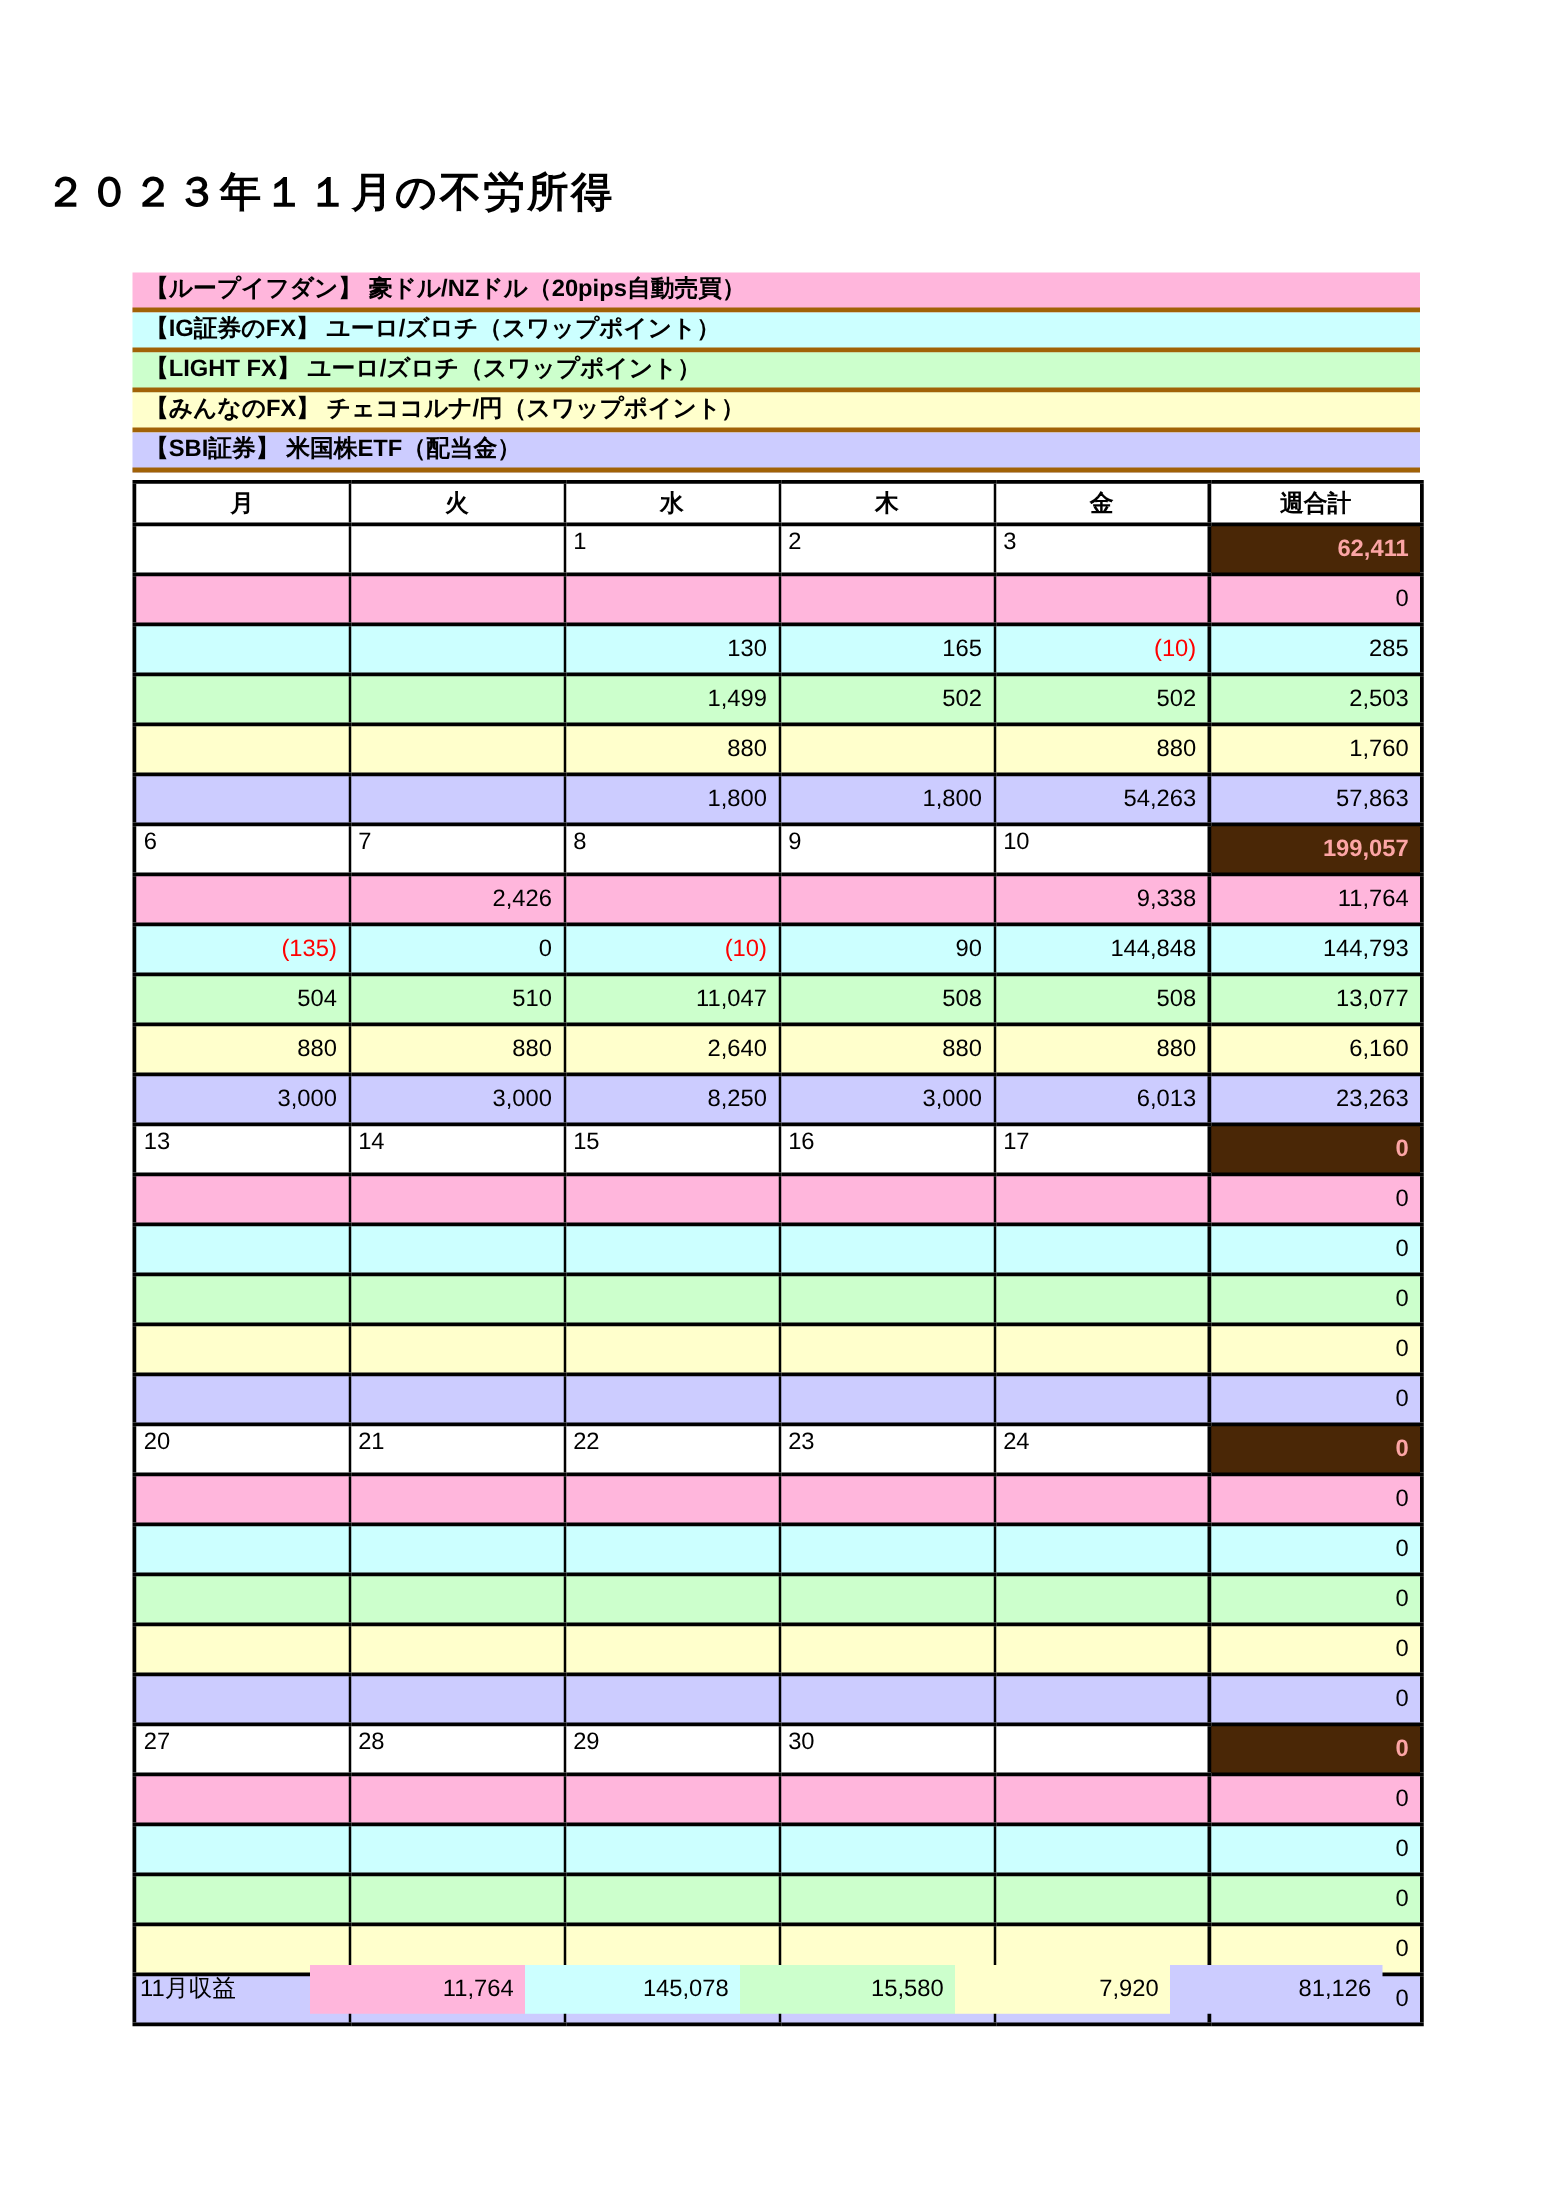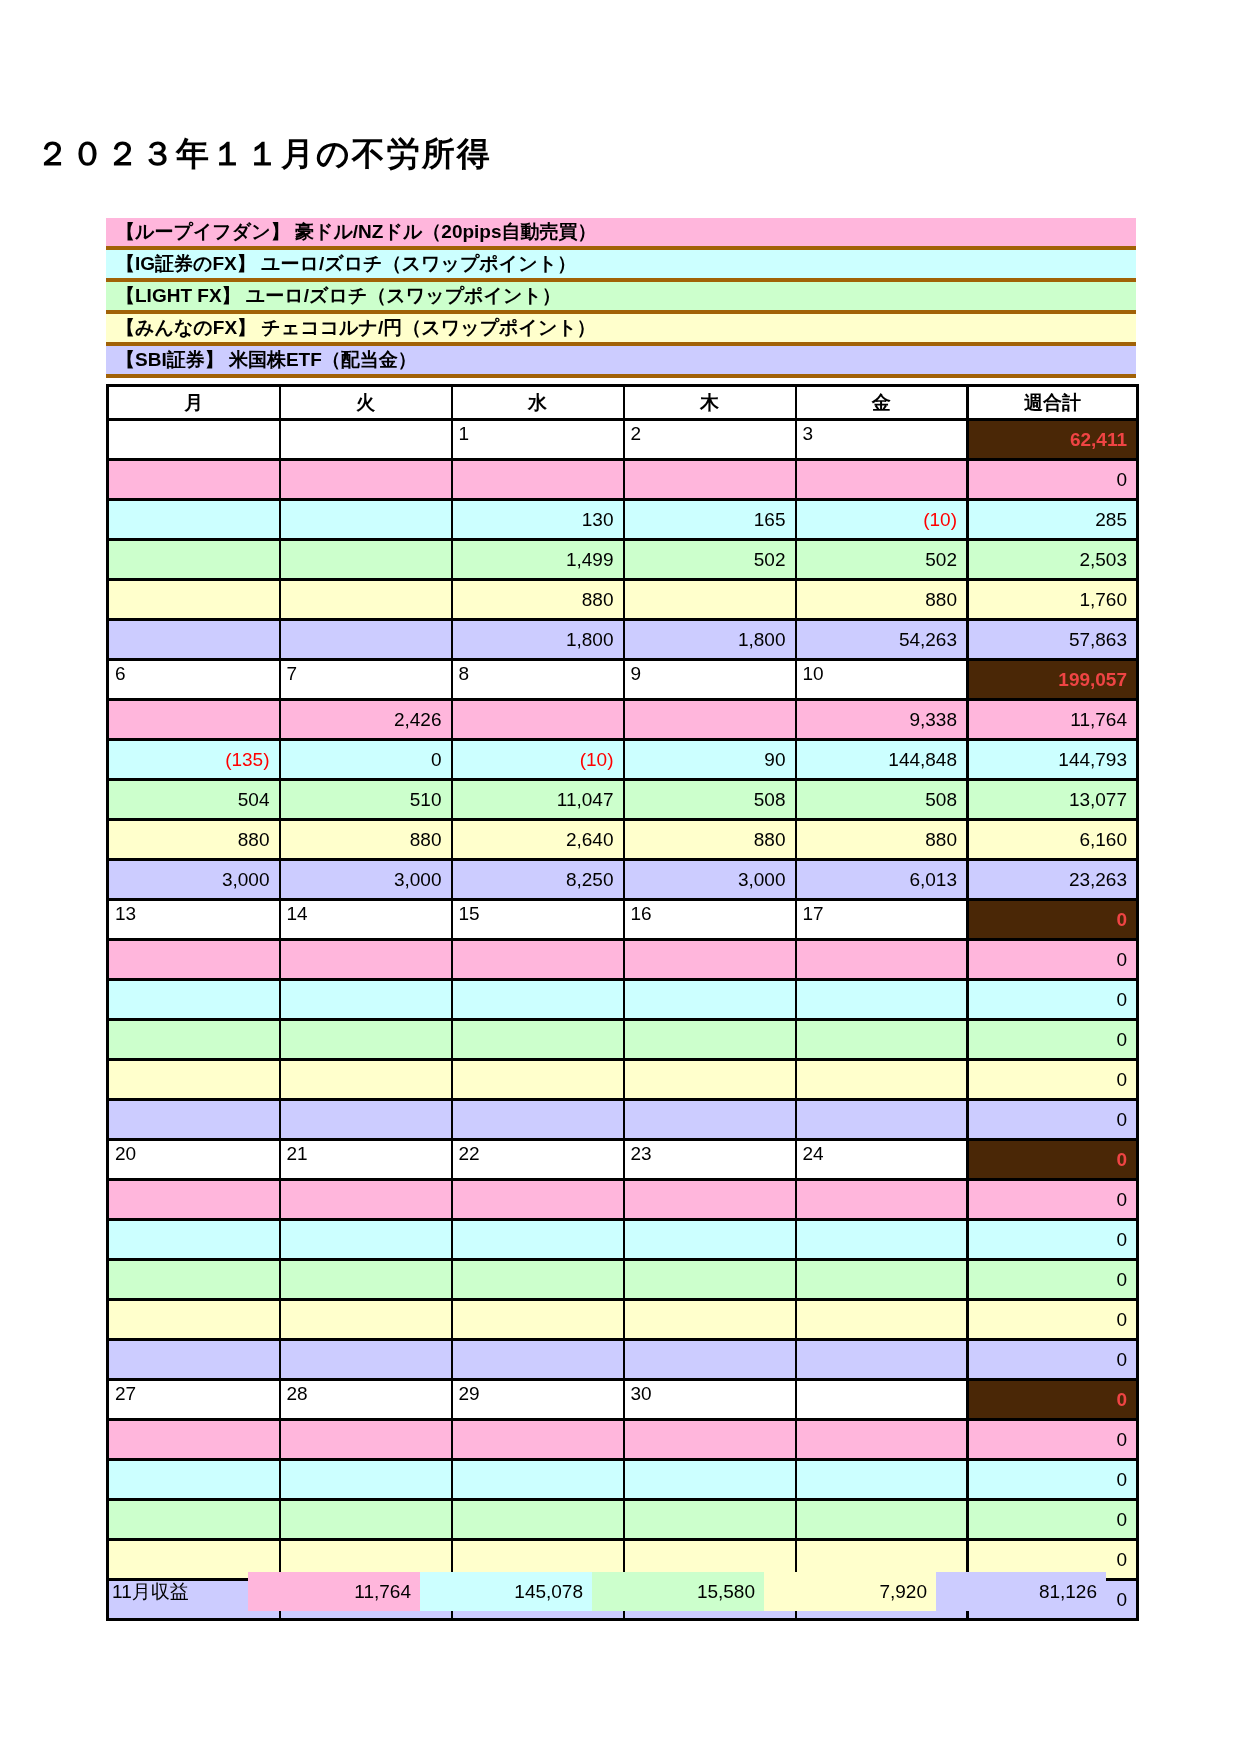--- a/index.html
+++ b/index.html
@@ -35,21 +35,21 @@
     border-left:2px solid #000;border-right:2px solid #000;
     font-size:19px;overflow:hidden;white-space:nowrap;
   }
   table.cal th{height:29px;background:#fff;font-weight:bold;text-align:center;}
   table.cal td{height:35px;}
   table.cal th.total-col, table.cal td.week-total-cell, table.cal td.row-total-cell{
     border-left:3px solid #000;
   }
   td.date-cell{background:#fff;text-align:left;vertical-align:top;padding:2px 0 0 6px;}
   td.week-total-cell{
-    background:var(--c-brown);color:#ef4444;text-align:right;padding-right:9px;font-weight:bold;
+    background:var(--c-brown);color:#fca5a5;text-align:right;padding-right:9px;font-weight:bold;
   }
   td.val-cell,td.row-total-cell{text-align:right;padding-right:9px;}
   tr.c-pink td{background:var(--c-pink);}
   tr.c-cyan td{background:var(--c-cyan);}
   tr.c-green td{background:var(--c-green);}
   tr.c-yellow td{background:var(--c-yellow);}
   tr.c-purple td{background:var(--c-purple);}
   td.neg{color:var(--c-neg);}
 
   

